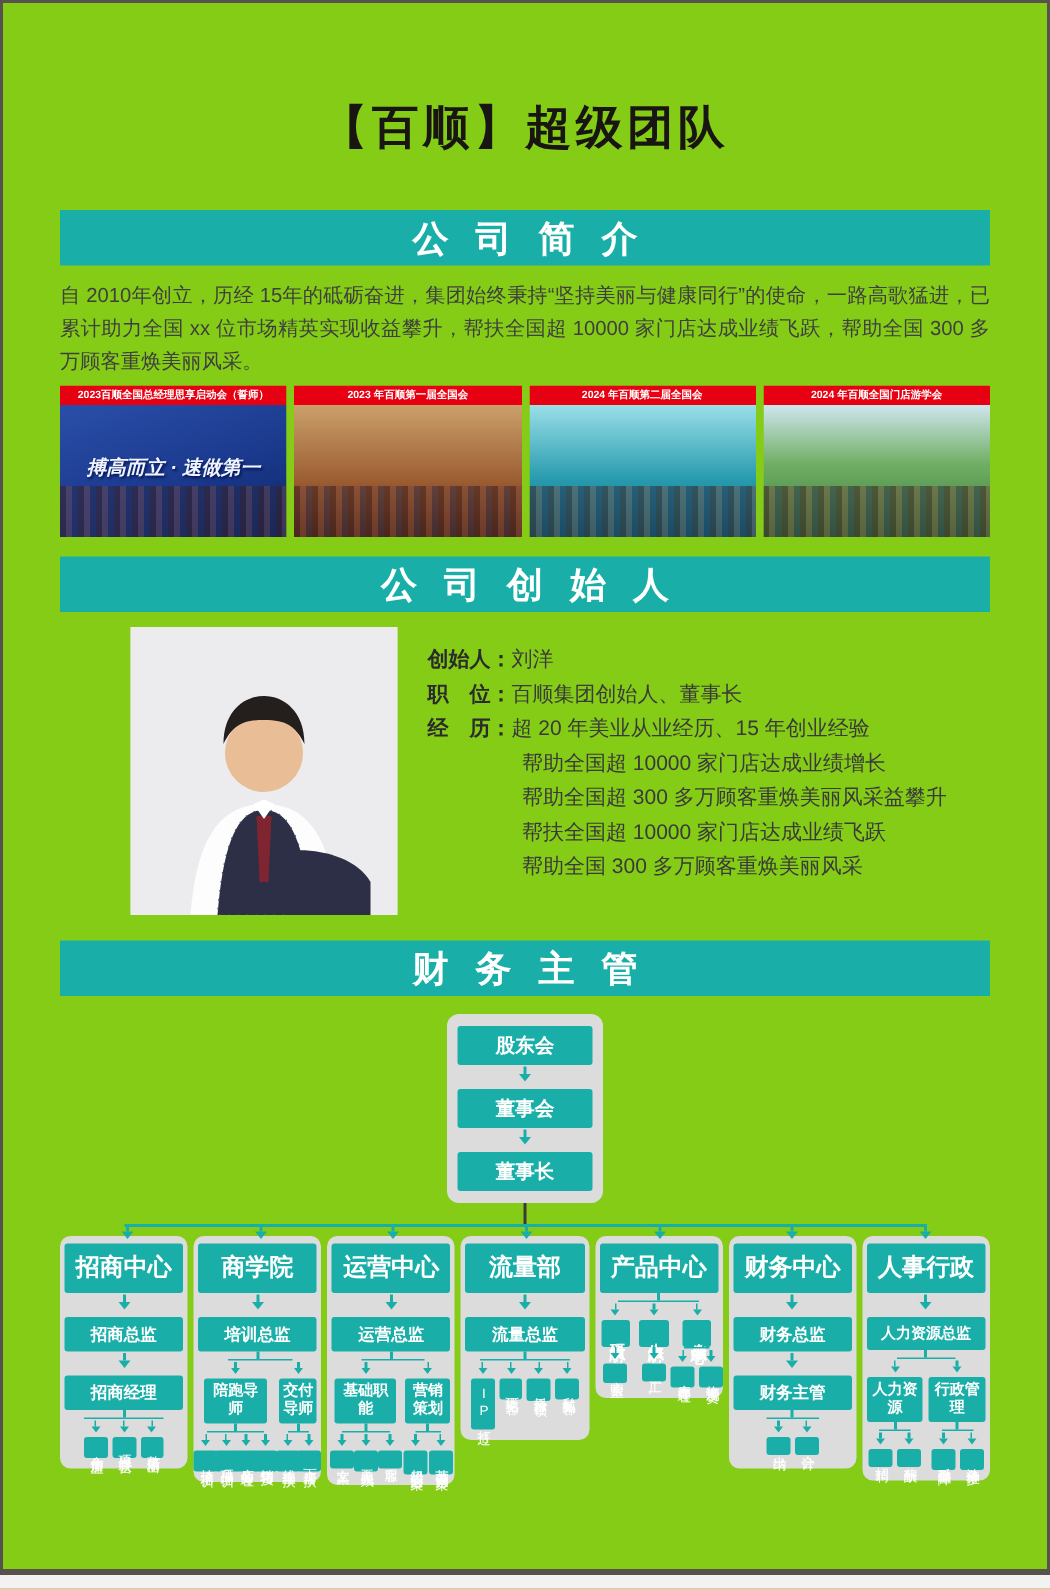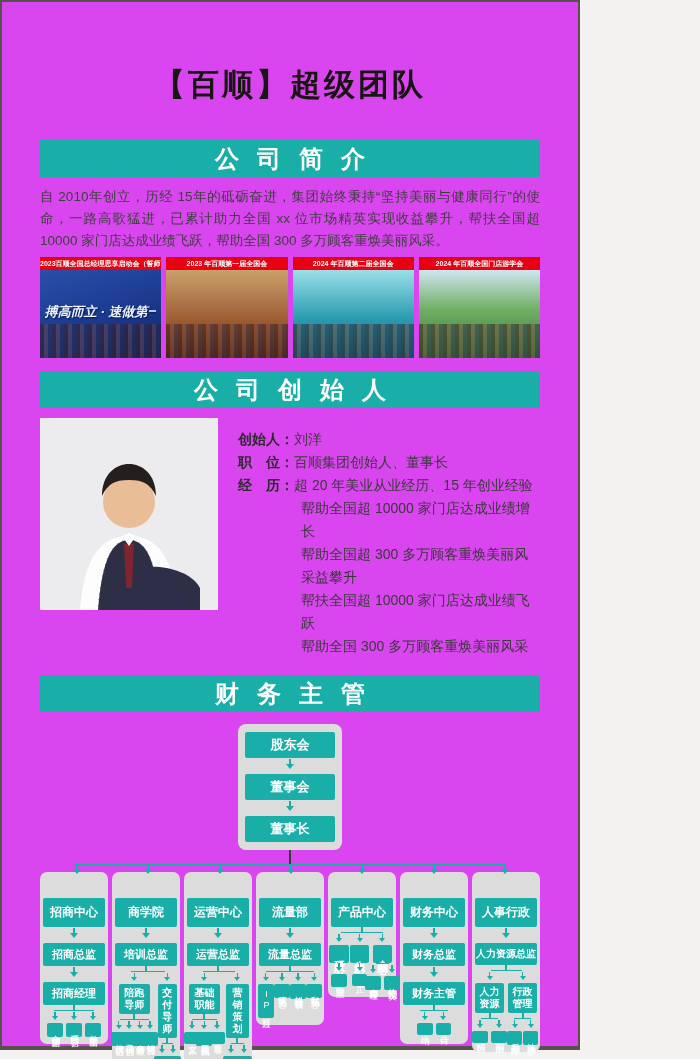--- a/index.html
+++ b/index.html
@@ -2,21 +2,21 @@
 <html><head>
 <meta charset="utf-8">
 <style>
   * { box-sizing: border-box; margin: 0; padding: 0; }
   body {
     width: 700px; height: 1059px; background: #f3f2f0;
     font-family: "Liberation Sans", "DejaVu Sans", sans-serif;
     color: #3d3d3d; overflow: hidden;
   }
   .page {
-    width: 580px; height: 1050px; background: #d946ef;
+    width: 700px; height: 1050px; background: #84cc16;
     border: 2px solid #57524c; border-bottom-width: 4px;
   }
   .inner { padding: 0 38px; }
 
   .title {
     margin-top: 62px; text-align: center;
     font-size: 31px; font-weight: 800; color: #181512; letter-spacing: 3px;
   }
 
   .band {
@@ -47,21 +47,21 @@
   .p1 .overlay {
     position: absolute; top: 38%; left: 4%; right: 4%; color: #eef3ff;
     font-size: 13px; font-weight: 700; font-style: italic; text-align: center;
     text-shadow: 1px 1px 2px #00114d; white-space: nowrap; overflow: hidden;
   }
   .p2 .img { background: linear-gradient(180deg, #caa06a 0%, #9a5a30 60%, #5e2f1a 100%); }
   .p3 .img { background: linear-gradient(180deg, #9adfe8 0%, #2a9cb0 55%, #0f6e82 100%); }
   .p4 .img { background: linear-gradient(180deg, #cfe6ee 0%, #6fae62 45%, #3c7a3f 100%); }
 
   
-  .founder { margin-top: 10px; display: flex; gap: 20px; }
+  .founder { margin-top: 10px; display: flex; gap: 20px; margin-left: 47px; }
   .fphoto { width: 178px; height: 192px; background: #ecebed; flex: none; }
   .fphoto svg { width: 100%; height: 100%; display: block; }
   .finfo { padding-top: 10px; font-size: 14px; line-height: 23px; color: #3a3a3a; }
   .frow { display: flex; }
   .flabel { font-weight: 700; color: #2b2b2b; white-space: pre; flex: none; }
   .fextra { padding-left: 63px; }
 
   
   .org { margin-top: 12px; }
   .teal { background: #19afa8; color: #fff; text-align: center; border-radius: 2px; }
@@ -75,21 +75,21 @@
   .arrow .ah { width: 0; height: 0; border: 4px solid transparent; border-top: 5px solid #19afa8; }
   .vline { width: 2px; height: 14px; background: #3a3a3a; margin: 0 auto; }
 
   .fan { position: relative; height: 8px; }
   .fan .bar { position: absolute; top: 0; height: 0; border-top: 2px solid #19afa8; left: 7%; right: 7%; }
   .stub { position: absolute; top: 0; width: 2px; height: 5px; background: #19afa8; }
   .stub::after { content: ""; position: absolute; top: 5px; left: -3px; border: 4px solid transparent; border-top: 5px solid #19afa8; }
 
   .cols { display: flex; gap: 4px; align-items: flex-start; }
   .card { flex: 1; background: #dcdcdc; border-radius: 7px; padding: 5px 3px 7px; min-width: 0; }
-  .dept { font-size: 12px; font-weight: 700; padding: 6px 0; margin-top: 21px; }
+  .dept { font-size: 16px; font-weight: 700; padding: 6px 0; }
   .sub  { font-size: 11px; font-weight: 700; padding: 4px 0; }
   .sub.sm { font-size: 10px; text-align: center; }
   .mid  { font-size: 10px; font-weight: 700; padding: 3px 2px; line-height: 12px; }
 
   .pstem { width: 2px; height: 5px; background: #19afa8; margin: 0 auto; }
   .minifan { position: relative; height: 2px; }
   .minifan .bar { border-top: 1.5px solid #19afa8; position: absolute; top: 0; }
 
   .leaves { display: flex; justify-content: center; align-items: flex-start; gap: 3px; }
   .lw { display: flex; flex-direction: column; align-items: center; min-width: 0; }

